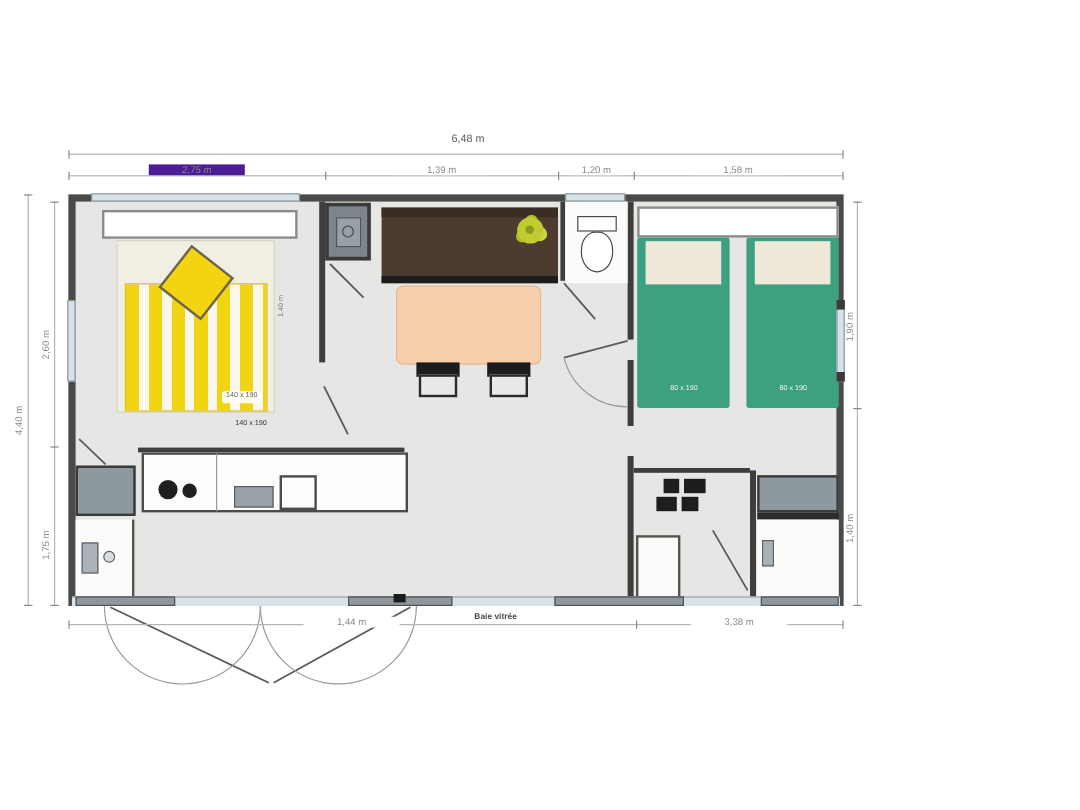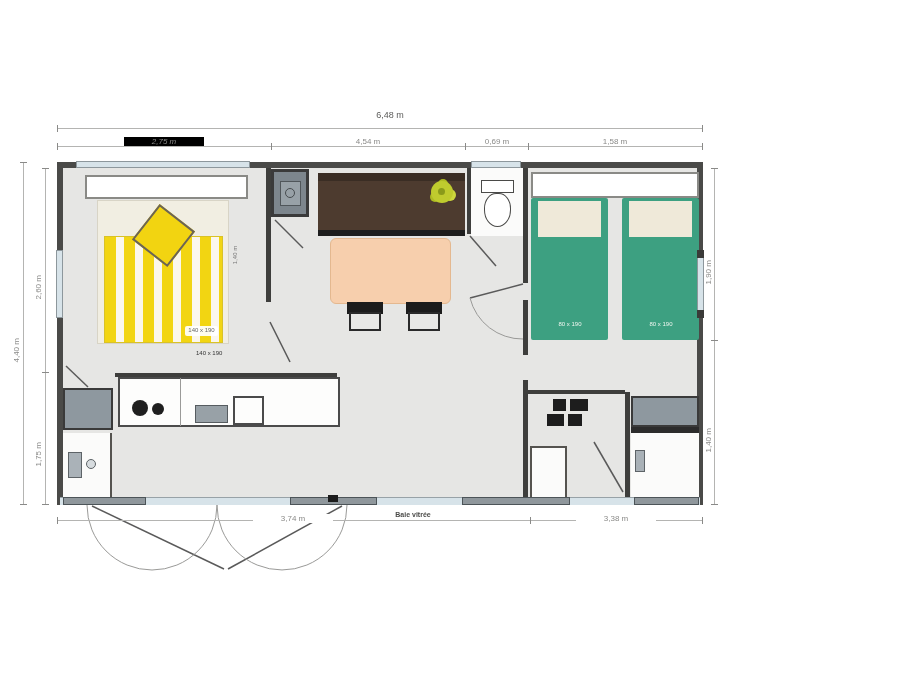--- a/index.html
+++ b/index.html
@@ -38,23 +38,23 @@
   <div class="abs dline" style="left:57px;top:128px;width:646px;height:1px;"></div>
   <div class="abs tick" style="left:57px;top:125px;width:1px;height:7px;"></div>
   <div class="abs tick" style="left:702px;top:125px;width:1px;height:7px;"></div>
 
   <div class="abs dline" style="left:57px;top:146px;width:646px;height:1px;"></div>
   <div class="abs tick" style="left:57px;top:143px;width:1px;height:7px;"></div>
   <div class="abs tick" style="left:271px;top:143px;width:1px;height:7px;"></div>
   <div class="abs tick" style="left:465px;top:143px;width:1px;height:7px;"></div>
   <div class="abs tick" style="left:528px;top:143px;width:1px;height:7px;"></div>
   <div class="abs tick" style="left:702px;top:143px;width:1px;height:7px;"></div>
-  <div class="abs lbl" style="left:124px;top:137px;width:80px;background:#000000;font-style:italic;">2,75 m</div>
-  <div class="abs lbl" style="left:328px;top:137px;width:80px;background:#fff;">4,54 m</div>
-  <div class="abs lbl" style="left:472px;top:137px;width:50px;background:#fff;">0,69 m</div>
+  <div class="abs lbl" style="left:124px;top:137px;width:80px;background:#4c1d95;font-style:italic;">2,75 m</div>
+  <div class="abs lbl" style="left:328px;top:137px;width:80px;background:#fff;">1,39 m</div>
+  <div class="abs lbl" style="left:472px;top:137px;width:50px;background:#fff;">1,20 m</div>
   <div class="abs lbl" style="left:575px;top:137px;width:80px;background:#fff;">1,58 m</div>
 
   <div class="abs dline" style="left:23px;top:162px;width:1px;height:343px;"></div>
   <div class="abs tick" style="left:20px;top:162px;width:7px;height:1px;"></div>
   <div class="abs tick" style="left:20px;top:504px;width:7px;height:1px;"></div>
   <div class="abs vlbl" style="left:-14px;top:328px;width:60px;">4,40 m</div>
 
   <div class="abs dline" style="left:45px;top:168px;width:1px;height:337px;"></div>
   <div class="abs tick" style="left:42px;top:168px;width:7px;height:1px;"></div>
   <div class="abs tick" style="left:42px;top:372px;width:7px;height:1px;"></div>
@@ -170,17 +170,17 @@
       <path d="M 87 505 a 65 65 0 0 0 130 0"></path>
       <path d="M 217 505 a 65 65 0 0 0 130 0"></path>
       <path d="M 470 298 A 54 54 0 0 0 523 339"></path>
     </g>
   </svg>
 
   <div class="abs dline" style="left:57px;top:520px;width:646px;height:1px;"></div>
   <div class="abs tick" style="left:57px;top:517px;width:1px;height:7px;"></div>
   <div class="abs tick" style="left:530px;top:517px;width:1px;height:7px;"></div>
   <div class="abs tick" style="left:702px;top:517px;width:1px;height:7px;"></div>
-  <div class="abs lbl" style="left:253px;top:514px;width:80px;background:#fff;">3,74 m</div>
+  <div class="abs lbl" style="left:253px;top:514px;width:80px;background:#fff;">1,44 m</div>
   <div class="abs lbl" style="left:576px;top:514px;width:80px;background:#fff;">3,38 m</div>
   <div class="abs lbl" style="left:383px;top:511px;width:60px;color:#4c4c4a;font-weight:bold;font-size:7px;background:#fff;">Baie vitrée</div>
 
 </div>
 
 </body></html>

